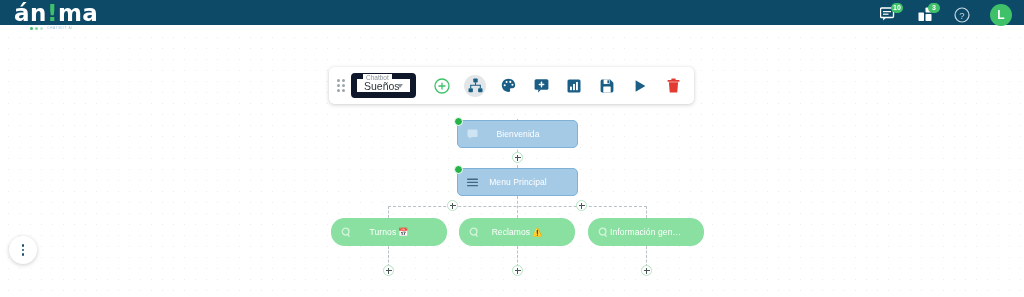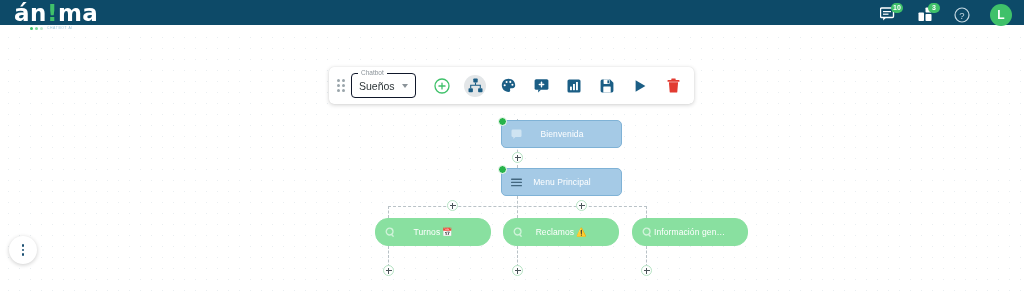--- a/index.html
+++ b/index.html
@@ -162,21 +162,21 @@
     justify-content: center;
     cursor: grab;
     margin-right: 6px;
   }
   .drag-handle i { width: 3px; height: 3px; background: #9aa5ab; border-radius: 50%; display: block; }
 
   .select-field {
     position: relative;
     width: 111px;
     height: 25px;
-    border: 1px solid #0f172a;
+    border: 6px solid #0f172a;
     border-radius: 4px;
     display: flex;
     align-items: center;
     padding: 0 7px;
     cursor: pointer;
     background: #ffffff;
   }
   .select-legend {
     position: absolute;
     top: -5px;
@@ -224,21 +224,20 @@
   
   .node {
     position: absolute;
     height: 28px;
     border-radius: 5px;
     display: flex;
     align-items: center;
     padding: 7px 8px;
     cursor: pointer;
     z-index: 20;
-    margin-left: 44px;
   }
   .node-blue {
     background: #a5cae6;
     border: 1px solid #7fb2d6;
   }
   .node-green {
     background: #89e0a0;
     border: 1px solid #89e0a0;
     border-radius: 13px;
   }

